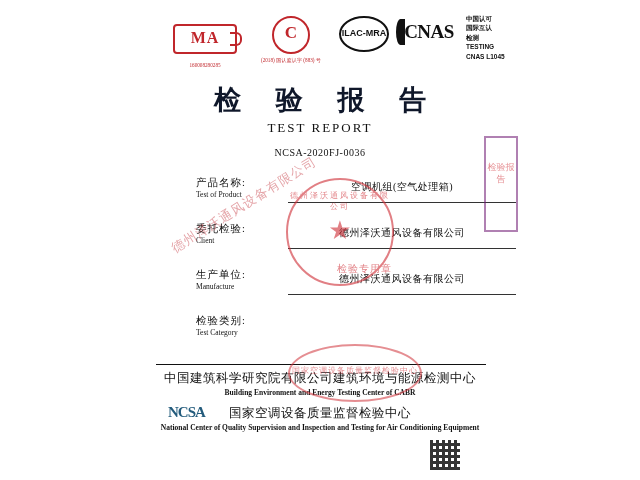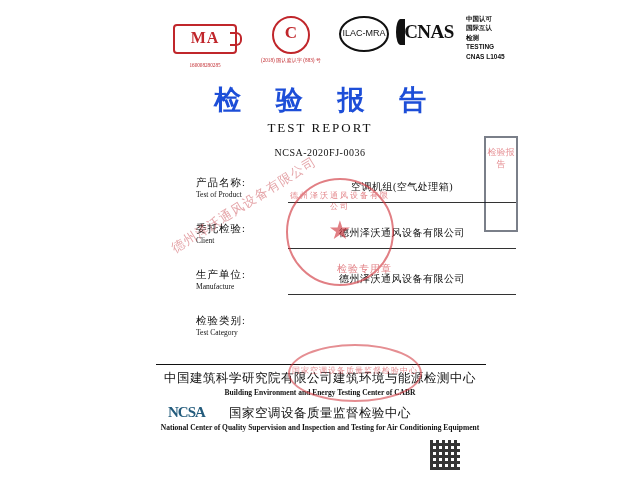--- a/index.html
+++ b/index.html
@@ -85,21 +85,21 @@
     font-family: "Liberation Serif", serif;
   }
 
   .ilac-mark {
     width: 46px; height: 32px;
     margin: 0 auto;
     border: 2px solid #111;
     border-radius: 50%;
     color: #111;
     font-size: 9px;
-    font-weight: normal;
+    font-weight: bold;
     line-height: 30px;
     letter-spacing: 0px;
     font-family: "Liberation Sans", sans-serif;
   }
 
   .cnas-mark {
     width: 62px; height: 32px;
     margin: 0 auto;
     color: #111;
     font-size: 19px;
@@ -131,21 +131,21 @@
   .title-cn {
     position: absolute;
     top: 82px;
     left: 0; right: 0;
     text-align: center;
     font-size: 27px;
     letter-spacing: 14px;
     text-indent: 14px;
     font-family: "Liberation Serif", serif;
     font-weight: bold;
-    color: #1d4ed8;
+    color: #0f172a;
   }
   .title-en {
     position: absolute;
     top: 120px;
     left: 0; right: 0;
     text-align: center;
     font-size: 13px;
     letter-spacing: 2px;
     font-family: "Liberation Serif", serif;
     color: #111;
@@ -295,27 +295,27 @@
     line-height: 50px;
     letter-spacing: 1px;
     pointer-events: none;
   }
   .stamp-side {
     position: absolute;
     left: 484px;
     top: 136px;
     width: 34px;
     height: 96px;
-    border: 2px solid #0f172a;
+    border: 2px solid #701a75;
     opacity: 0.55;
     color: #d0323a;
     font-size: 9px;
     line-height: 1.3;
     text-align: center;
-    padding-top: 9px;
+    padding-top: 24px;
     box-sizing: border-box;
     pointer-events: none;
   }
   .wm-left {
     position: absolute;
     left: 160px;
     top: 196px;
     color: #cf5b62;
     font-size: 13px;
     opacity: 0.55;

